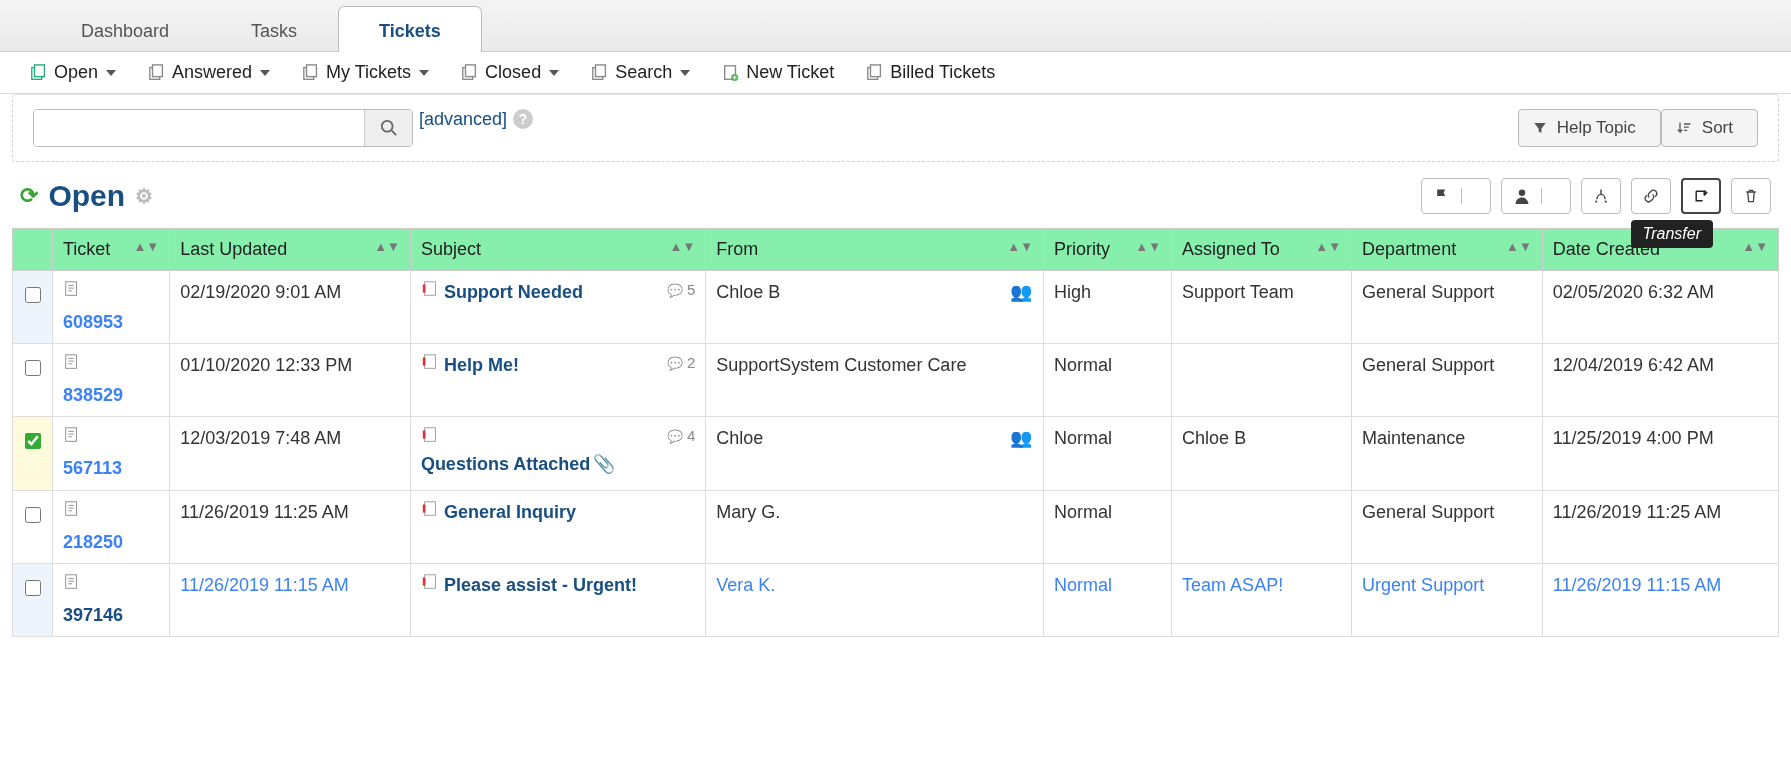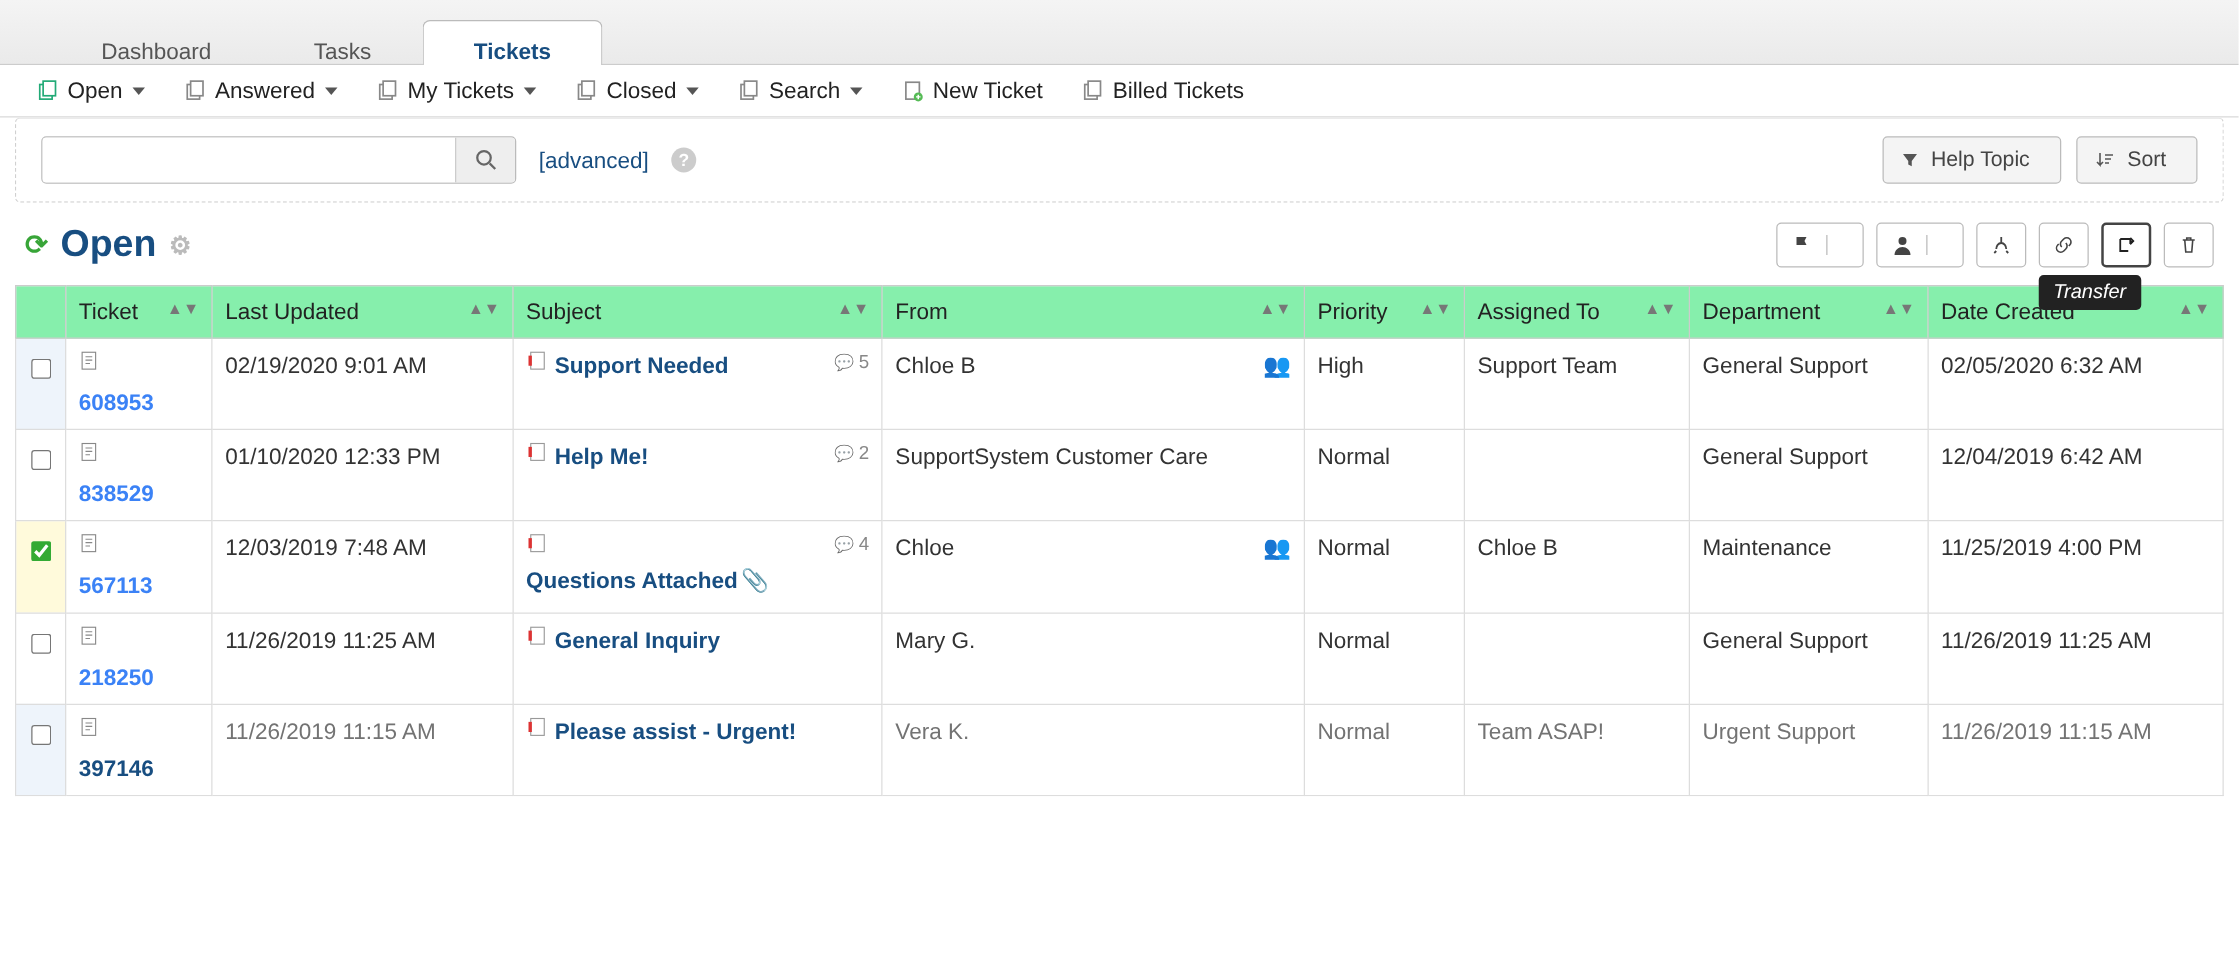--- a/index.html
+++ b/index.html
@@ -13,21 +13,21 @@
   
   .top-nav {
     background: linear-gradient(#f4f4f4,#eaeaea);
     border-bottom: 1px solid #ccc;
     display: flex;
     padding-left: 40px;
     height: 52px;
     align-items: flex-end;
   }
   .top-nav .tab {
-    padding: 14px 40px 0;
+    padding: 14px 40px 10px;
     color: #555;
     cursor: pointer;
     font-size: 18px;
     border: 1px solid transparent;
     border-bottom: none;
     border-radius: 6px 6px 0 0;
     position: relative;
     top: 1px;
   }
   .top-nav .tab.active {
@@ -55,25 +55,23 @@
     margin-left: 2px;
   }
   .doc-icon {
     width: 18px; height: 18px; display:inline-block; position:relative;
   }
   .doc-icon svg { width:100%; height:100%; }
 
   
   .filter-bar {
     display: flex;
-    align-items: center;
     padding: 14px 20px;
     border: 1px dashed #d0d0d0;
     border-top: 1px solid #e5e5e5;
-    gap: 12px;
     margin: 0 12px;
     border-radius: 4px;
   }
   .search-wrap {
     display: flex;
     border: 1px solid #bbb;
     border-radius: 4px;
     overflow: hidden;
     height: 38px;
   }
@@ -144,21 +142,21 @@
   .tkt-table input[type=checkbox] { width:16px; height:16px; margin-top:8px; }
   .tkt-num { color:#3b82f6; font-weight:600; display:block; padding-top:4px; }
   .subj-link { color:#184e81; font-weight:600; }
   .thread-ct { float:right; color:#888; font-size:15px; }
   .thread-ct::before { content:"💬 "; font-size:13px; opacity:.6; }
   .attach-ic { color:#666; margin-left:3px; }
   .grp-ic { float:right; color:#888; }
   .overdue td { color:#c0392b; }
   .overdue .subj-link, .overdue .tkt-num { color:#184e81; }
   .overdue .tkt-num { color:#184e81; }
-  .overdue td.keep-red, .overdue td.keep-red * { color:#737373; }
+  .overdue td.keep-red, .overdue td.keep-red * { color:#3b82f6; }
   .tkt-ic { display:inline-block; width:18px; vertical-align:top; margin-top:0; }
 
   .chk-col { width:40px; text-align:center; }
 </style>
 </head>
 <body>
 
 <div class="top-nav">
   <div class="tab">Dashboard</div>
   <div class="tab">Tasks</div>

